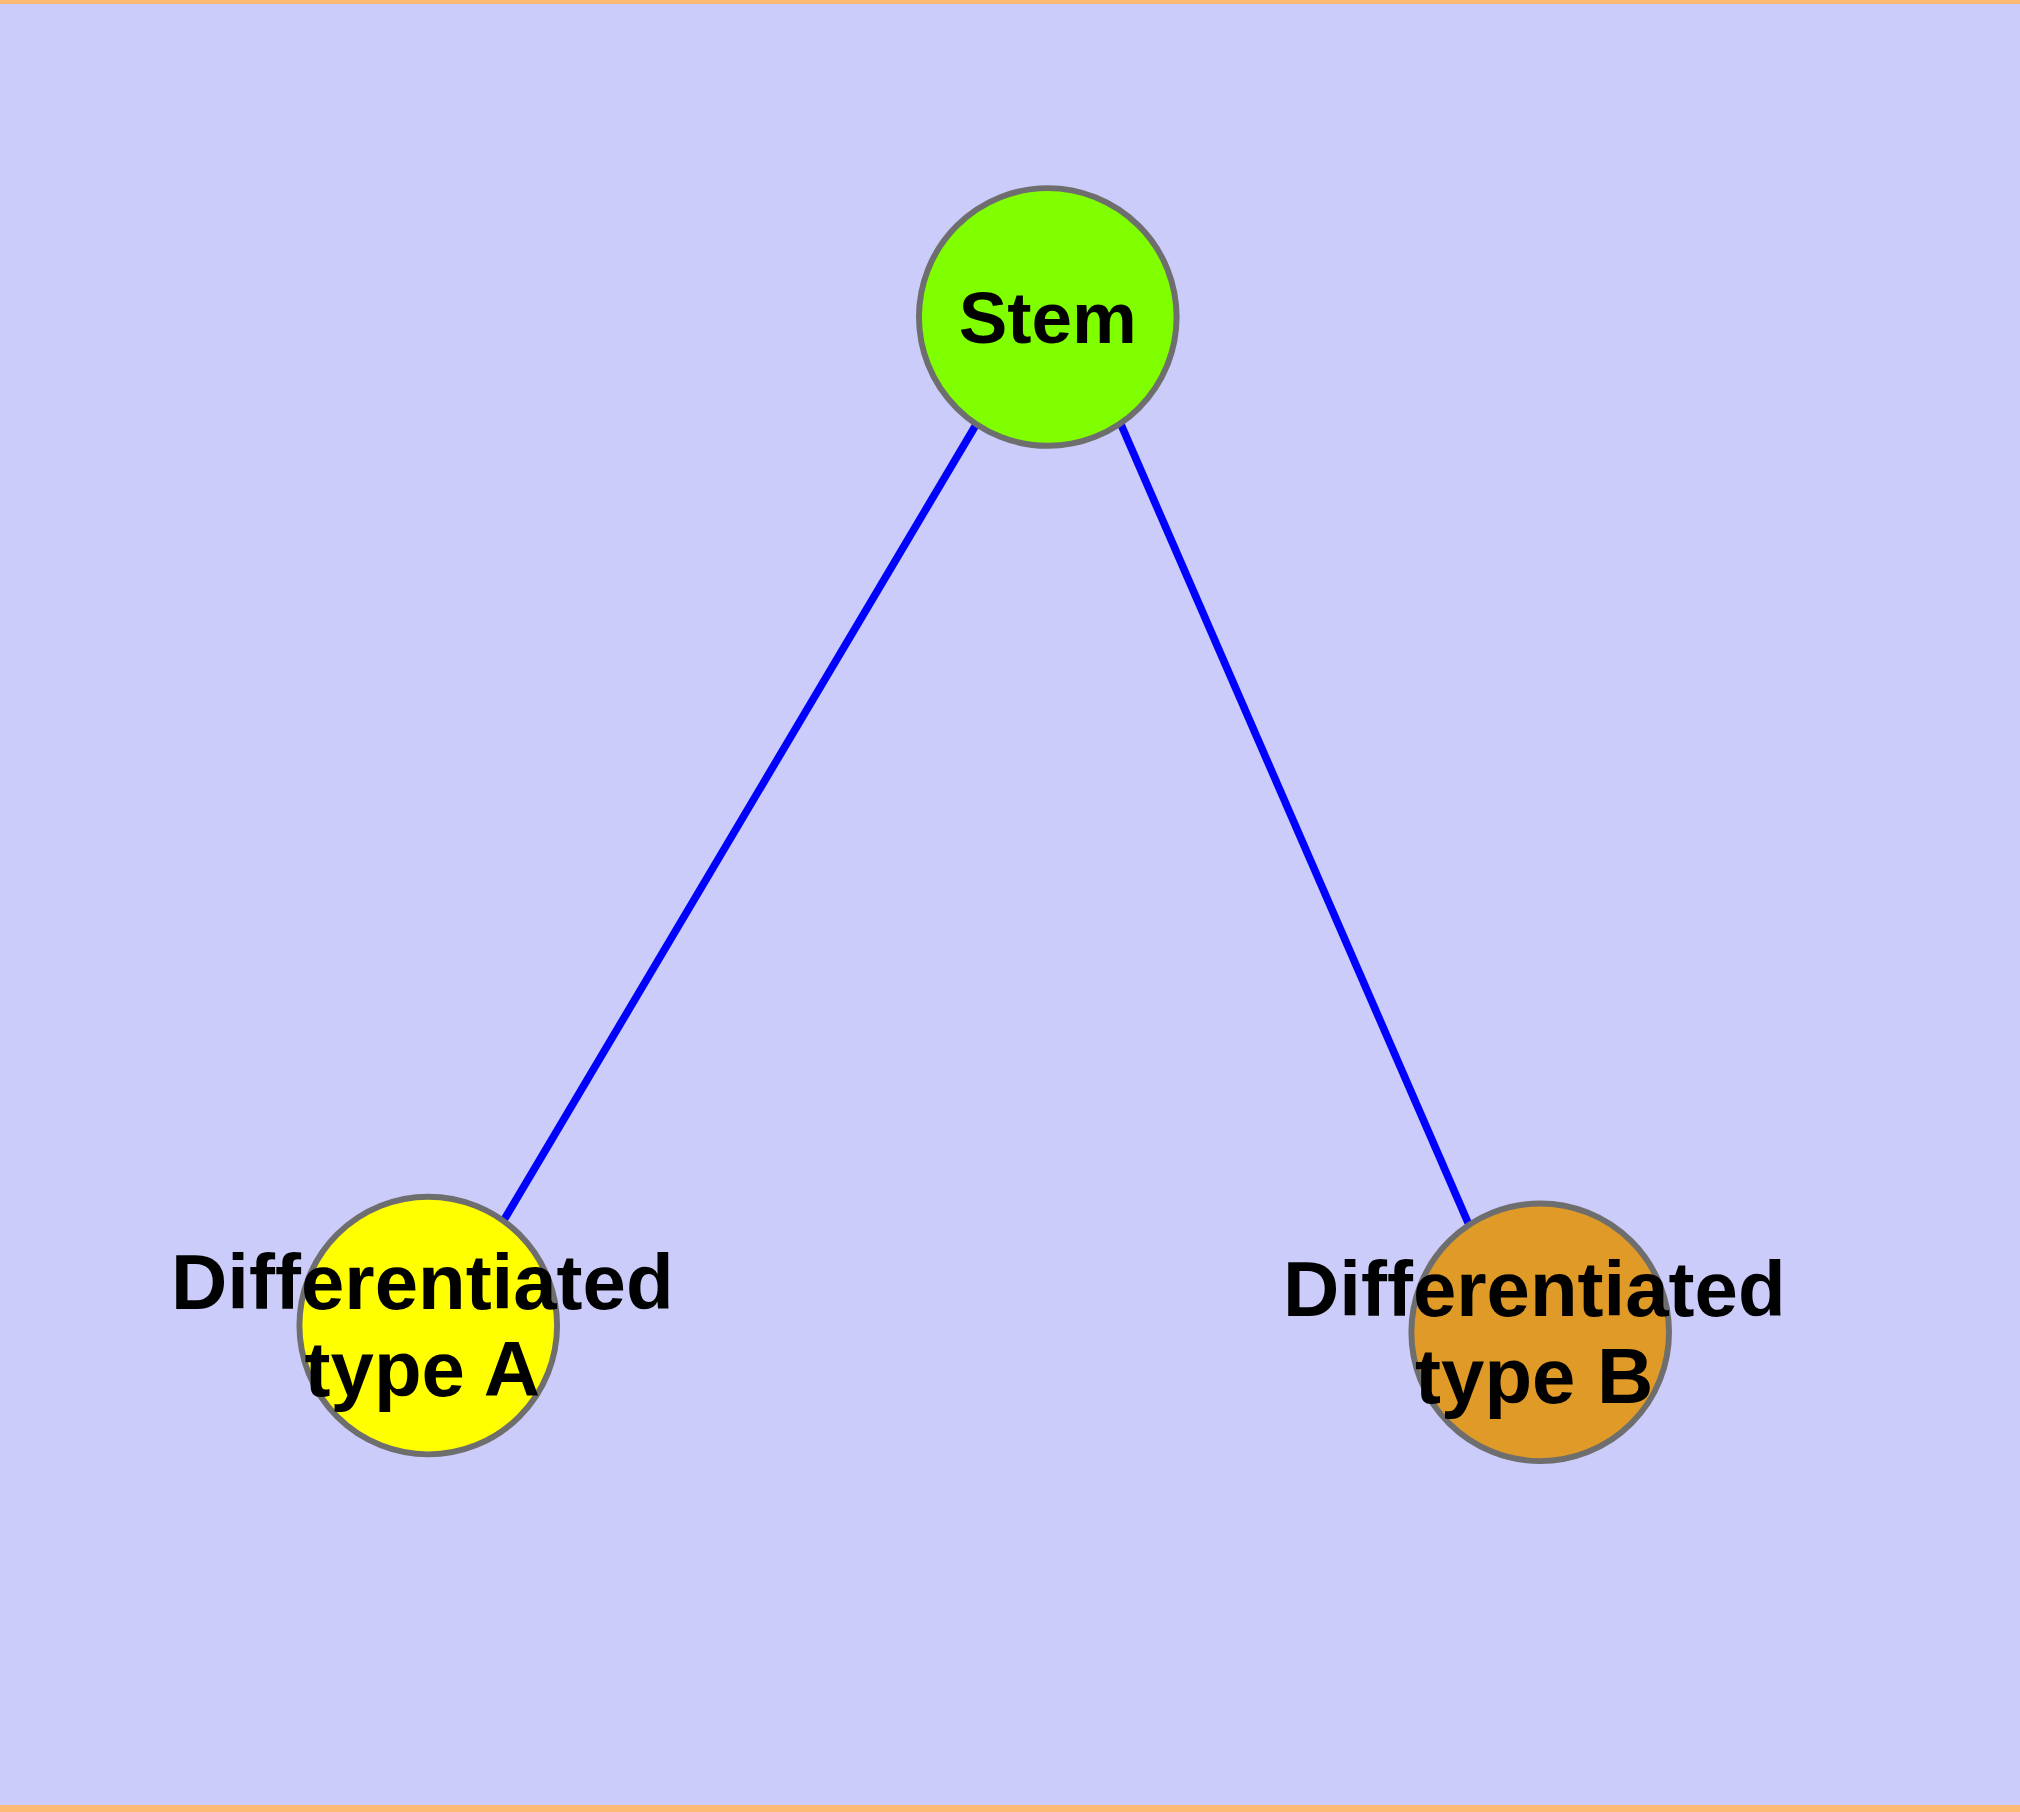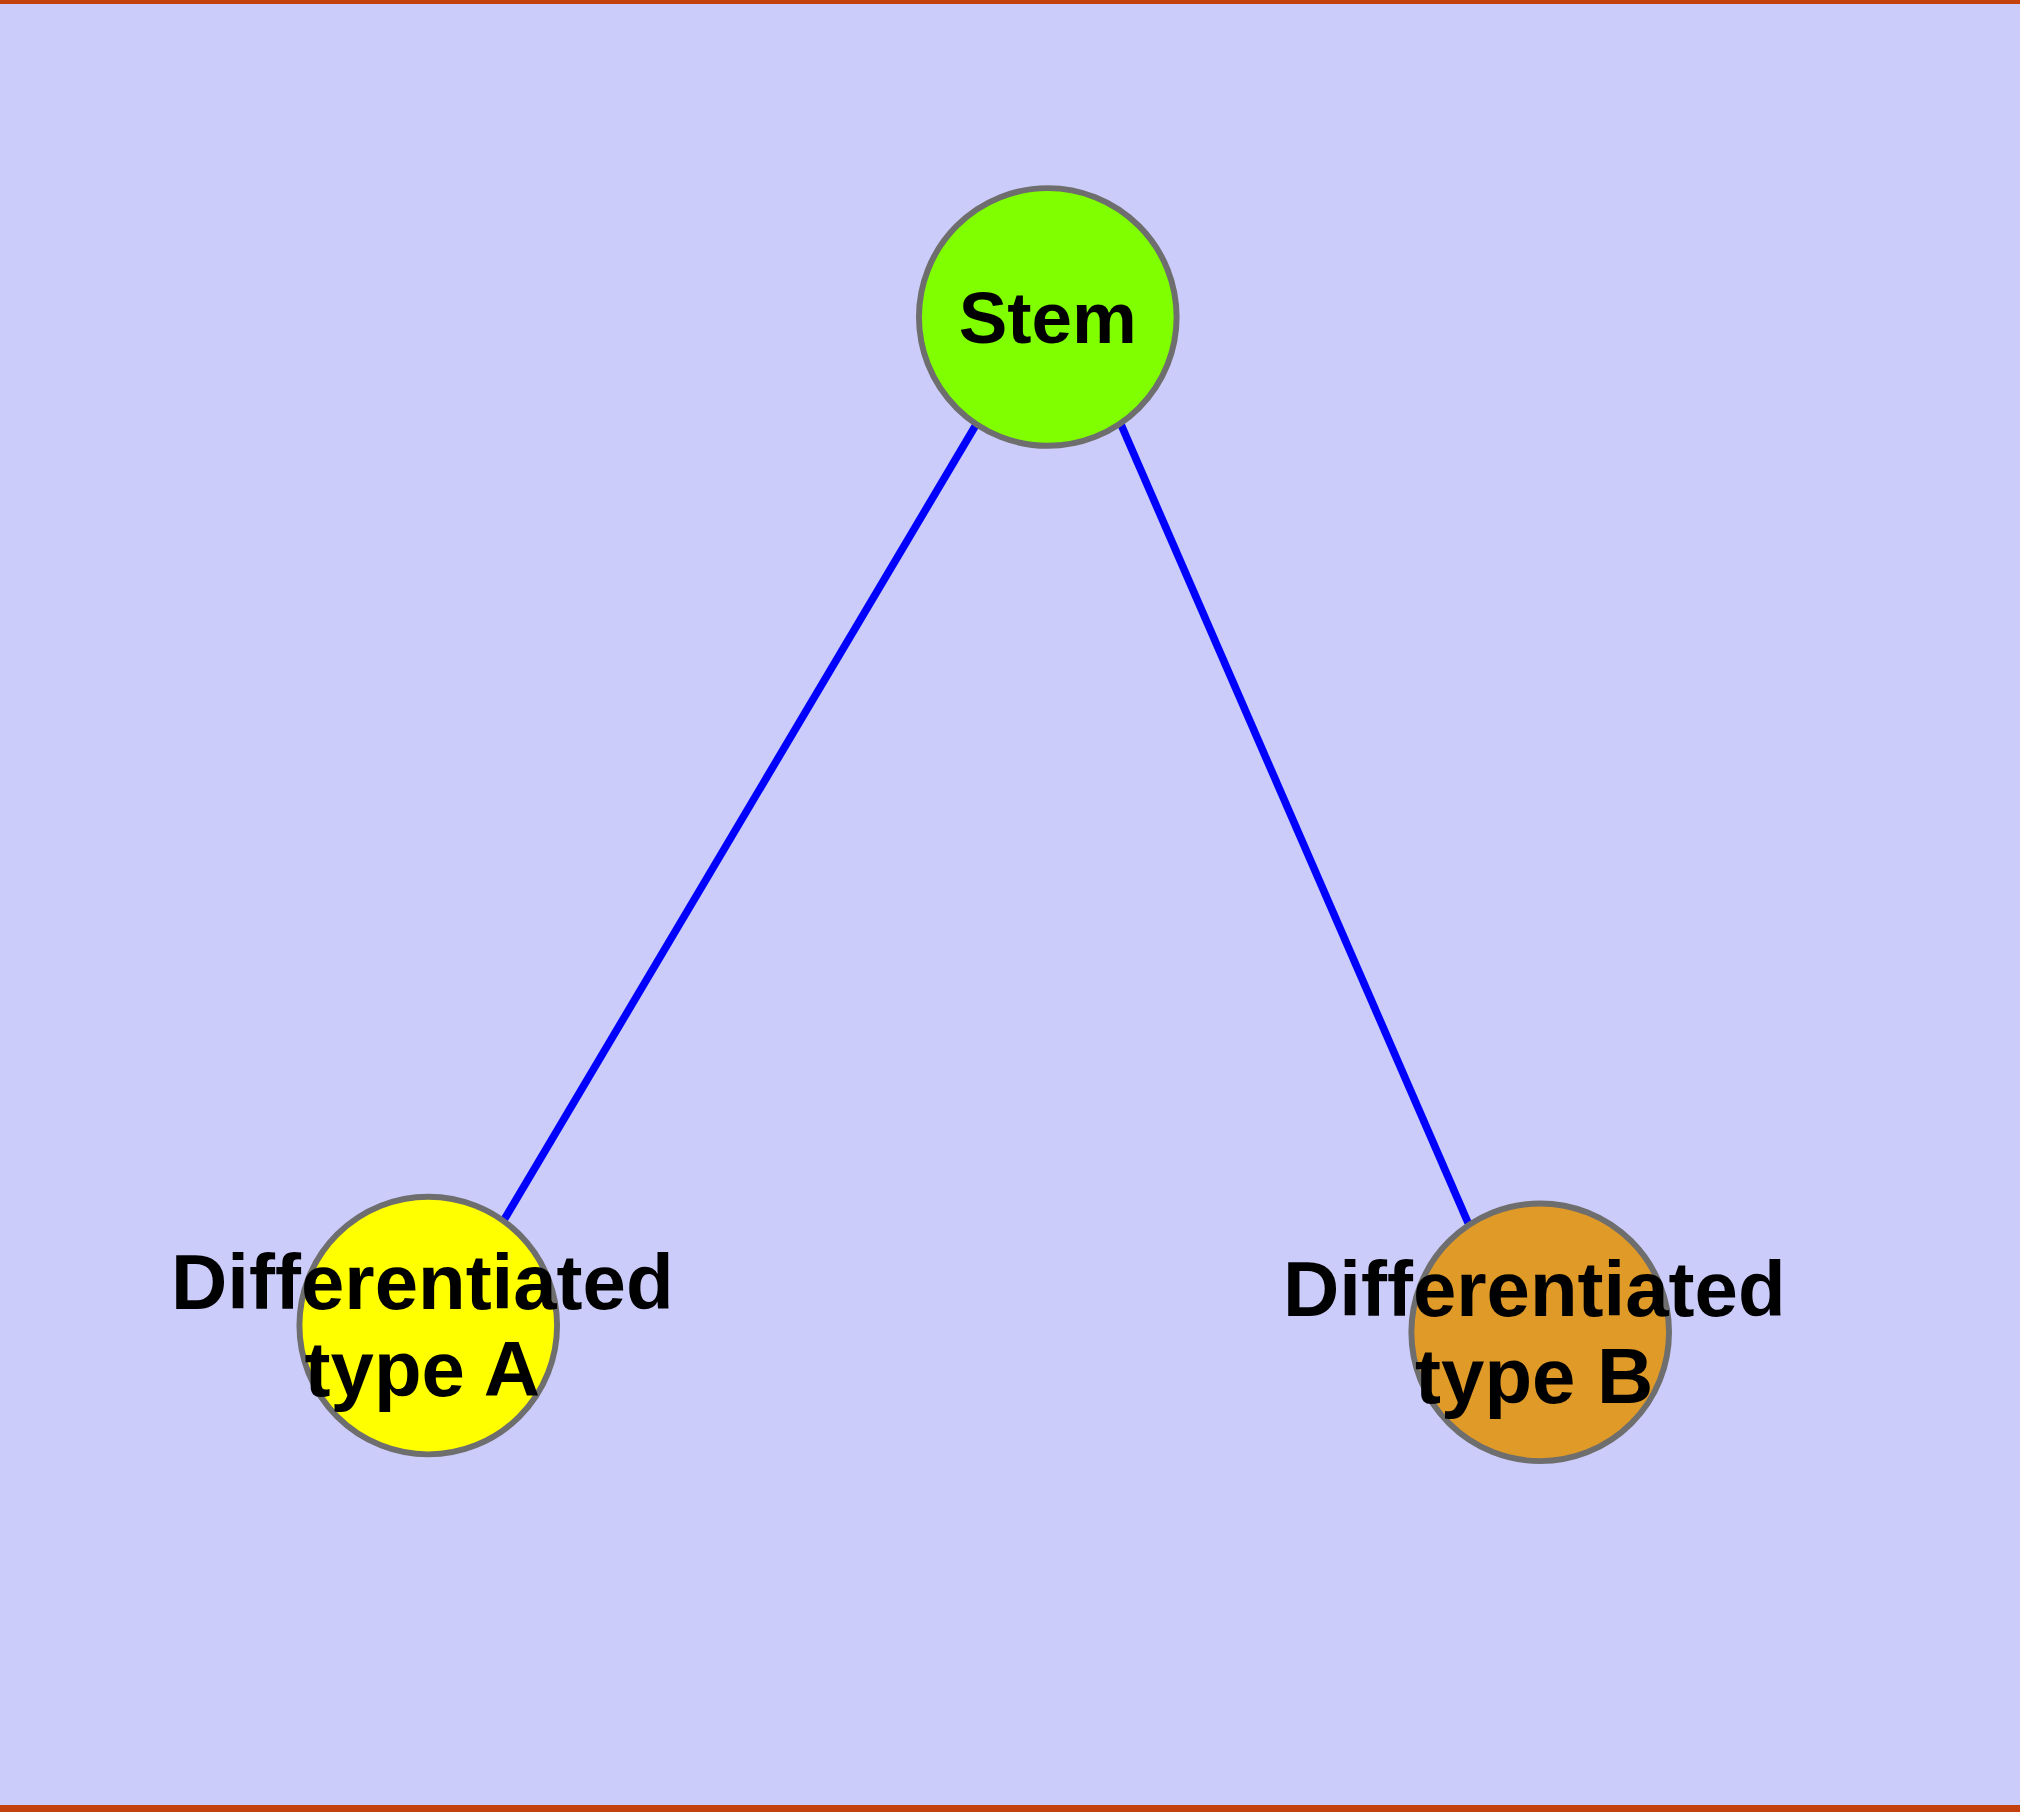--- a/index.html
+++ b/index.html
@@ -11,21 +11,21 @@
   body {
     width: 2021px;
     height: 1812px;
     overflow: hidden;
     font-family: "Liberation Sans", sans-serif;
   }
   #canvas {
     position: relative;
     width: 2021px;
     height: 1812px;
-    background: #c2410c;
+    background: #fdba74;
   }
   #plot-area {
     position: absolute;
     left: 0;
     top: 4.2px;
     width: 2021px;
     height: 1801px;
     background: #ccccfa;
   }
   #graph-svg {

